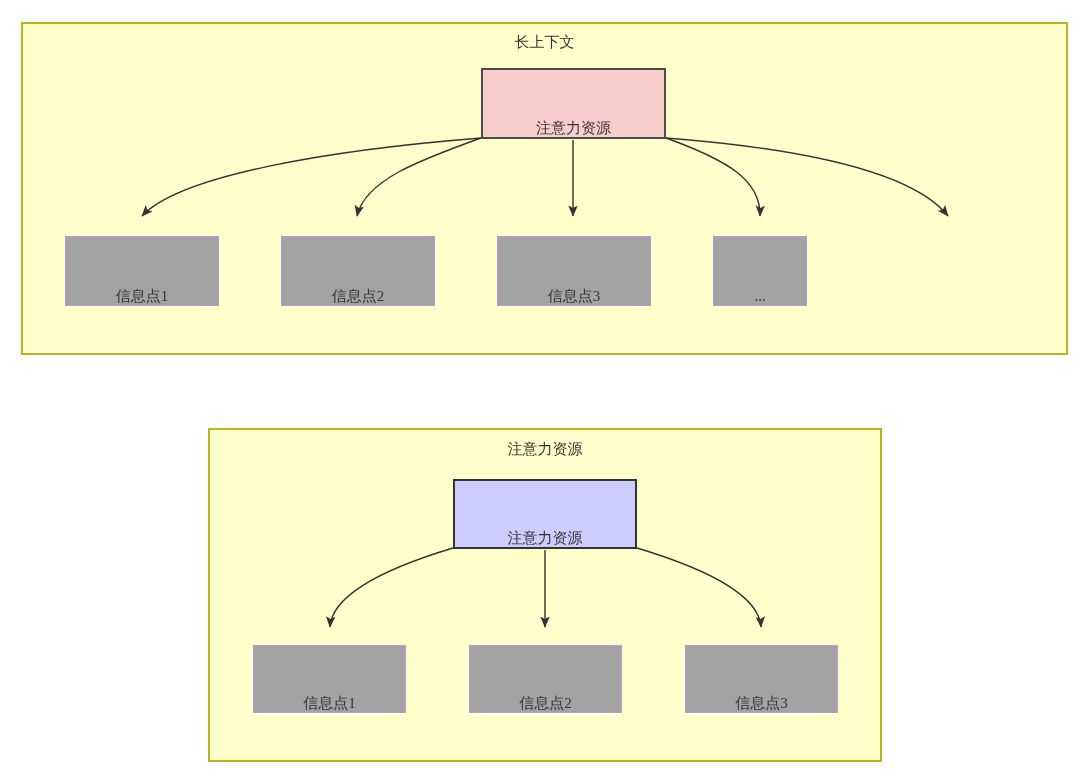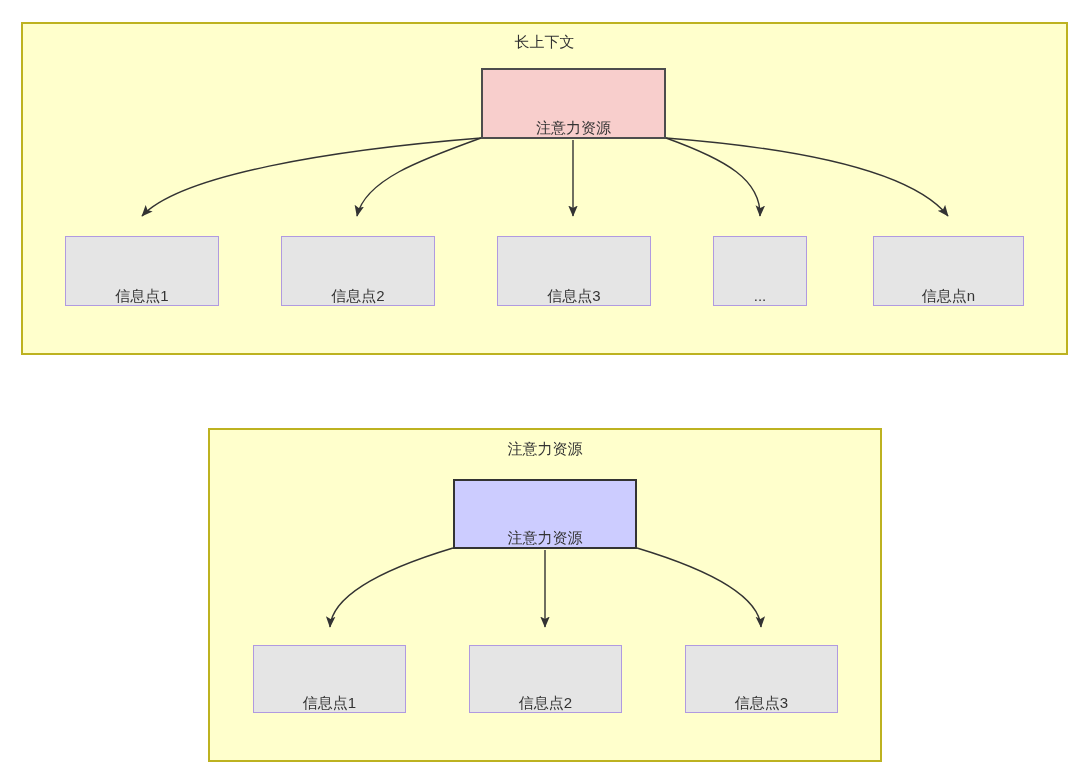--- a/index.html
+++ b/index.html
@@ -66,22 +66,23 @@
   }
   .node-attention-long {
     background: #f8cecc;
     border: 2px solid #4d4d4d;
   }
   .node-attention-short {
     background: #ccccff;
     border: 2px solid #333333;
   }
   .node-info {
-    background: #e5e5e5;
+    background: #a3a3a3;
     border: 1px solid #b09ae0;
+    font-family: Liberation Serif, serif;
   }
 
   
   #n-long-attention { left: 481px; top: 68px; width: 185px; height: 71px; }
   #n-long-info-0 { left: 65px;  top: 236px; width: 154px; height: 70px; }
   #n-long-info-1 { left: 281px; top: 236px; width: 154px; height: 70px; }
   #n-long-info-2 { left: 497px; top: 236px; width: 154px; height: 70px; }
   #n-long-info-3 { left: 713px; top: 236px; width: 94px;  height: 70px; }
   #n-long-info-4 { left: 873px; top: 236px; width: 151px; height: 70px; }
 
@@ -135,23 +136,20 @@
   </div>
   <div class="node node-info" id="n-long-info-1">
     <span>信息点2</span>
   </div>
   <div class="node node-info" id="n-long-info-2">
     <span>信息点3</span>
   </div>
   <div class="node node-info" id="n-long-info-3">
     <span>...</span>
   </div>
-  <div class="node node-info" id="n-long-info-4">
-    <span>信息点n</span>
-  </div>
 
   <div class="group-box" id="group-short">
     <div class="group-title">注意力资源</div>
   </div>
 
   <svg class="edge-layer" viewBox="0 0 1080 774" width="1080" height="774">
 
     <path d="M453,548 C 380,570 332,596 330,627" fill="none" stroke="#333333" stroke-width="1.4" marker-end="url(#arrowhead)"></path>
 
     <path d="M545,550 L545,627" fill="none" stroke="#333333" stroke-width="1.4" marker-end="url(#arrowhead)"></path>

